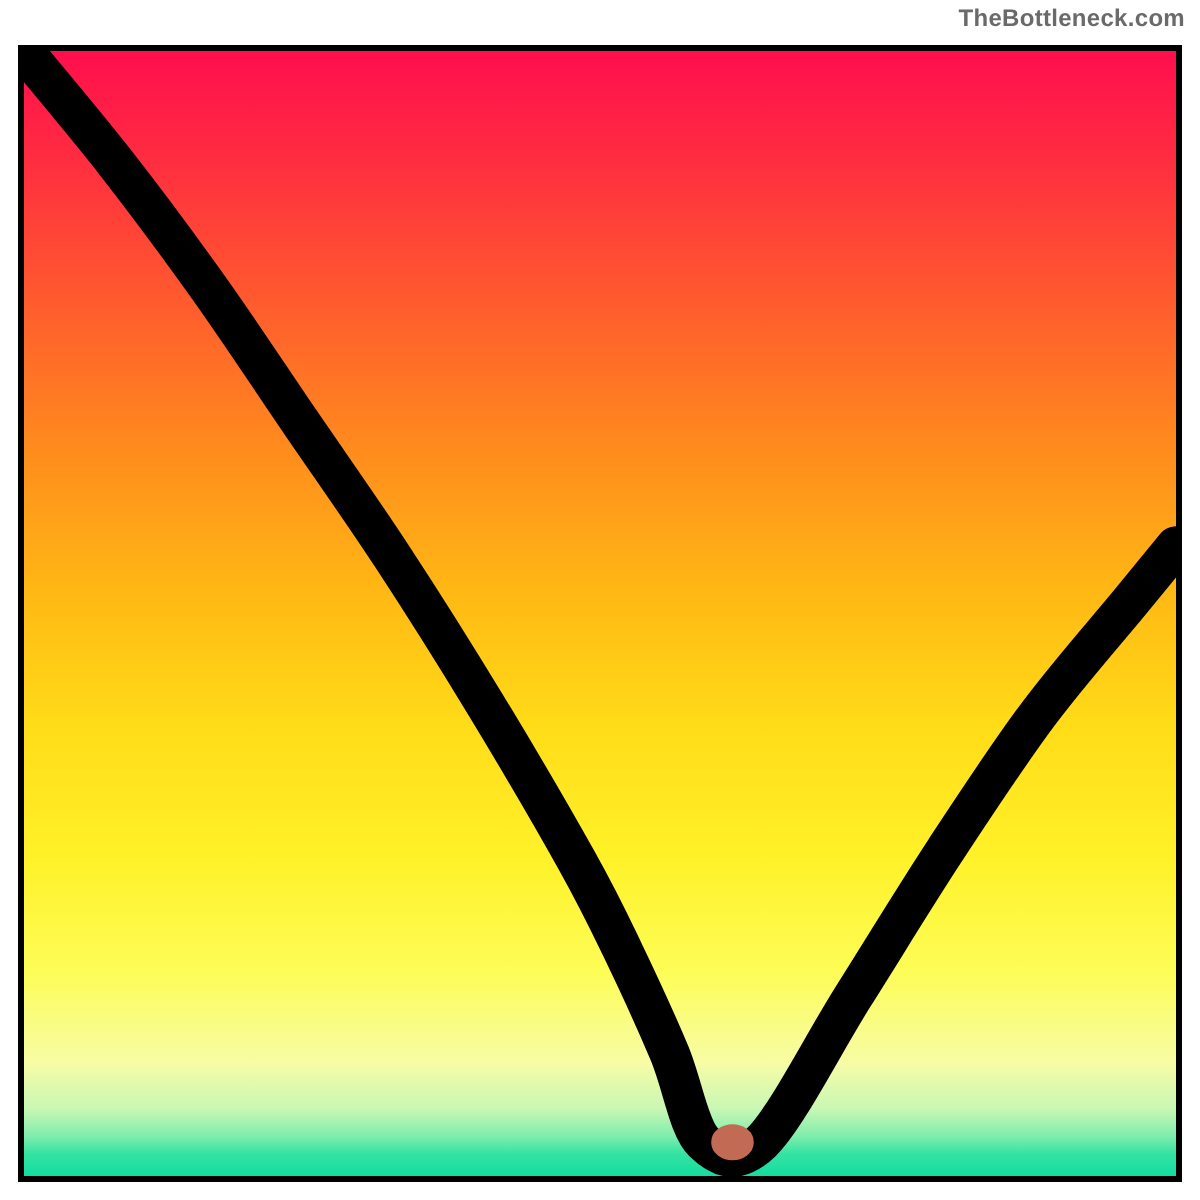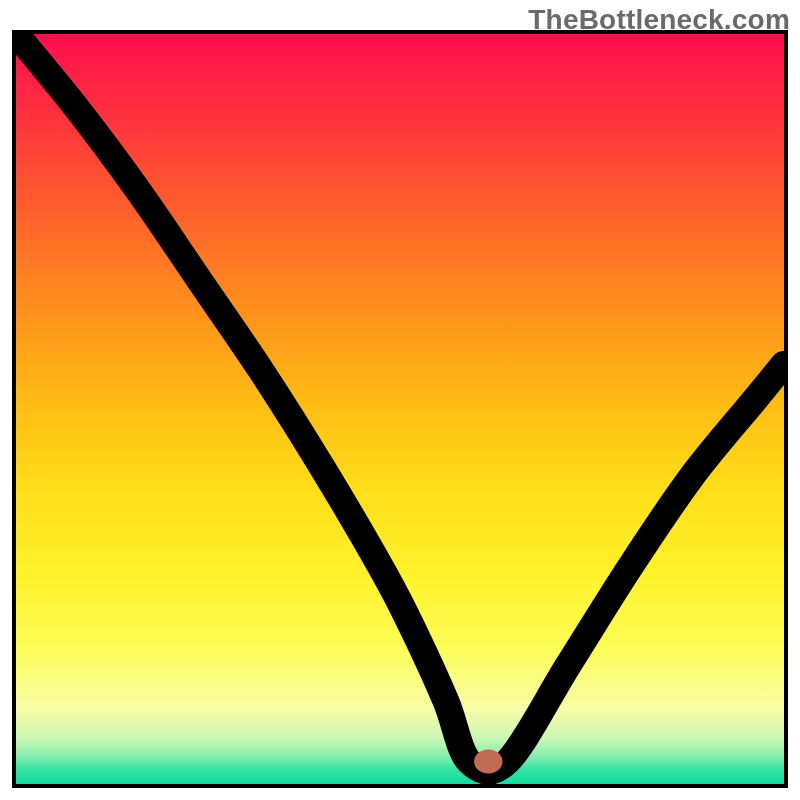--- a/index.html
+++ b/index.html
@@ -13,21 +13,21 @@
   .stage {
     position: relative;
     width: 800px;
     height: 800px;
   }
   .watermark {
     position: absolute;
     top: 4px;
     right: 10px;
     font-family: Arial, Helvetica, sans-serif;
-    font-size: 28px;
+    font-size: 16px;
     font-weight: 600;
     color: #6a6a6a;
     letter-spacing: 0.2px;
     z-index: 10;
   }
   .plot {
     position: absolute;
     left: 12px;
     top: 30px;
     width: 776px;

